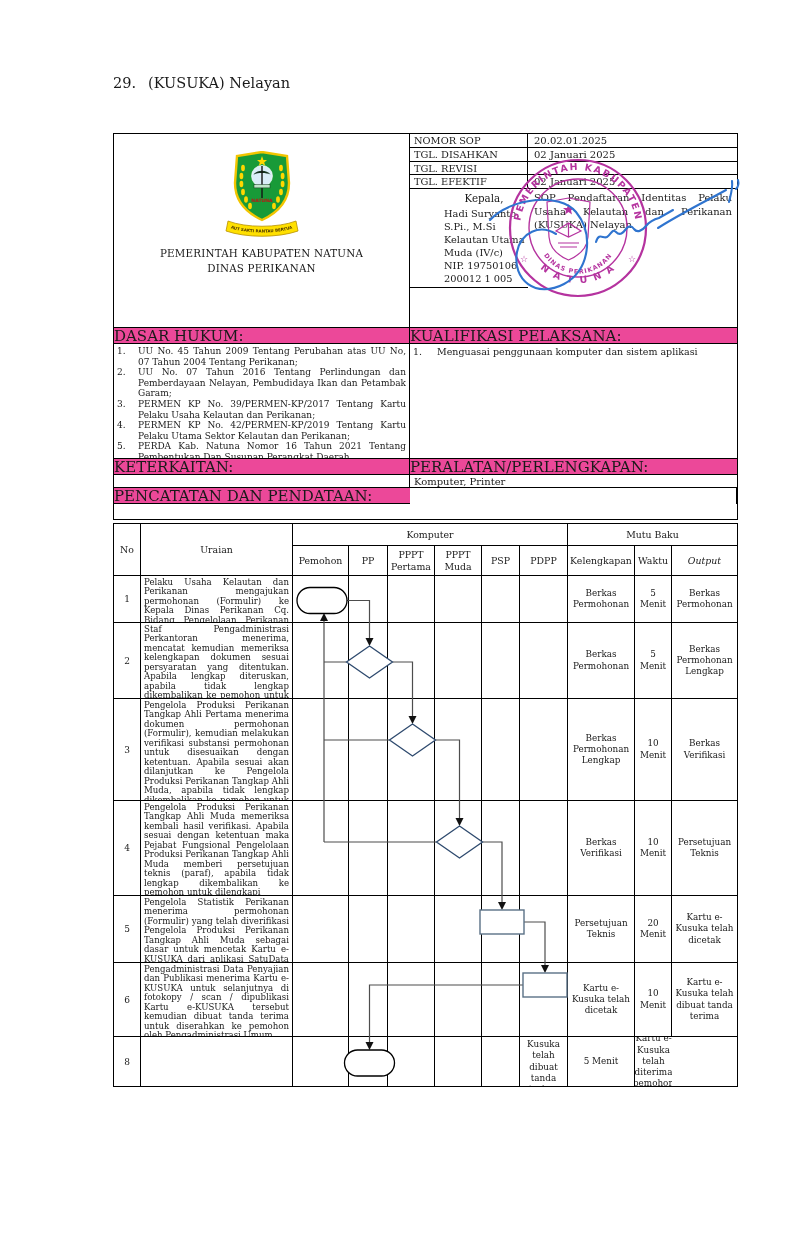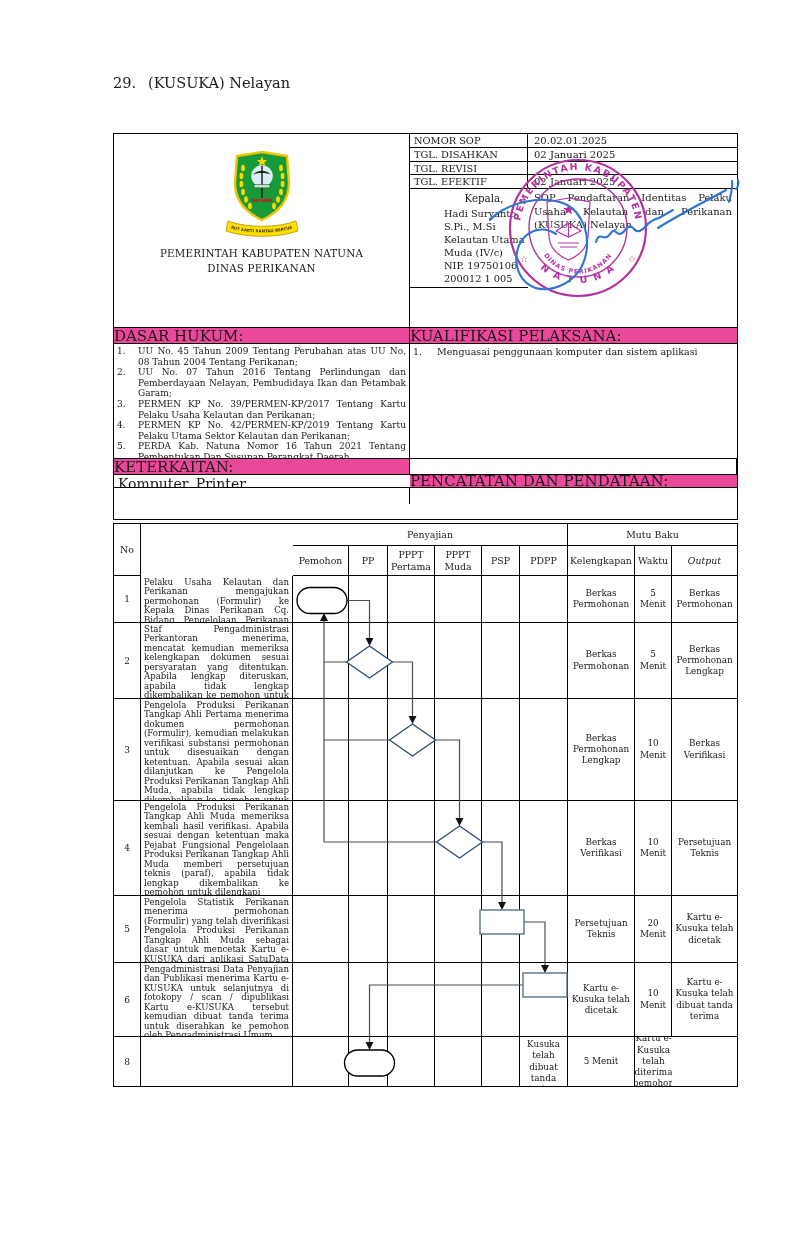--- a/index.html
+++ b/index.html
@@ -29,21 +29,21 @@
   .signer{position:absolute;left:34px;bottom:2px;font-size:9.8px;line-height:1.33;}
   .nama-sop{display:block;white-space:normal;font-size:10px;line-height:1.35;text-align:justify;padding:2px 5px 0 6px;}
 
   
   .mid-tbl{left:113px;top:328px;width:625px;height:192px;border-top:none;grid-template-columns:296px 1fr;grid-template-rows:16px 115px 16px 13px 16px 1fr;}
   .sect-h{background:#ec4899;display:flex;align-items:center;font-size:15px;white-space:nowrap;}
   .sect-c{font-size:9px;line-height:1.18;padding:2px 3px 0 3px;}
   .li{display:flex;margin-bottom:0px;}
   .li .n{width:21px;flex:none;}
   .li .t{flex:1;text-align:justify;}
-  .plain-c{font-size:14px;padding:1px 4px 0 4px;}
+  .plain-c{font-size:10px;padding:1px 4px 0 4px;}
 
   
   .flow-tbl{left:113px;top:523px;width:625px;height:564px;grid-template-columns:27px 152px 56px 39px 47px 47px 38px 48px 67px 37px 1fr;grid-template-rows:22px 30px 47px 76px 102px 95px 67px 74px 1fr;}
   .hc{display:flex;align-items:center;justify-content:center;text-align:center;font-size:9.4px;line-height:1.2;}
   .hc.it{font-style:italic;}
   .no-c{display:flex;align-items:center;justify-content:center;font-size:9px;}
   .ur-c{font-size:8.6px;line-height:1.1;text-align:justify;padding:2px 3px 0 3px;}
   .mu-c{display:flex;align-items:center;justify-content:center;text-align:center;font-size:8.8px;line-height:1.28;padding:1px 2px;}
   .flow-overlay{position:absolute;left:180px;top:53px;width:275px;height:509px;z-index:3;pointer-events:none;}
   .ln{stroke:#4d4d4d;stroke-width:1.2;fill:none;}
@@ -130,21 +130,21 @@
     <div class="cell nama-sop noB noR">SOP Pendaftaran Identitas Pelaku Usaha Kelautan dan Perikanan (KUSUKA) Nelayan</div>
   </div>
 
   <div class="tbl mid-tbl">
     <div class="cell sect-h">DASAR HUKUM:</div>
     <div class="cell sect-h noR">KUALIFIKASI PELAKSANA:</div>
 
     <div class="cell sect-c">
       <div class="li">
           <span class="n">1.</span>
-          <span class="t">UU No. 45 Tahun 2009 Tentang Perubahan atas UU No, 08 Tahun 2004 Tentang Perikanan;</span>
+          <span class="t">UU No. 45 Tahun 2009 Tentang Perubahan atas UU No, 07 Tahun 2004 Tentang Perikanan;</span>
         </div>
       <div class="li">
           <span class="n">2.</span>
           <span class="t">UU No. 07 Tahun 2016 Tentang Perlindungan dan Pemberdayaan Nelayan, Pembudidaya Ikan dan Petambak Garam;</span>
         </div>
       <div class="li">
           <span class="n">3.</span>
           <span class="t">PERMEN KP No. 39/PERMEN-KP/2017 Tentang Kartu Pelaku Usaha Kelautan dan Perikanan;</span>
         </div>
       <div class="li">
@@ -157,34 +157,36 @@
         </div>
     </div>
     <div class="cell sect-c noR" style="font-size:9.5px;">
       <div class="li">
           <span class="n" style="width:24px;">1.</span>
           <span class="t" style="text-align:left;">Menguasai penggunaan komputer dan sistem aplikasi</span>
         </div>
     </div>
 
     <div class="cell sect-h">KETERKAITAN:</div>
+    <div class="cell sect-h noR">PERALATAN/PERLENGKAPAN:</div>
 
     <div class="cell plain-c"></div>
     <div class="cell plain-c noR">Komputer, Printer</div>
 
     <div class="cell sect-h noR">PENCATATAN DAN PENDATAAN:</div>
 
     <div class="cell plain-c noB"></div>
     <div class="cell plain-c noB noR"></div>
   </div>
 
   <div class="tbl flow-tbl">
 
     <div class="cell hc" style="grid-column:1;grid-row:1/3;">No</div>
-    <div class="cell hc" style="grid-column:3/9;grid-row:1;">Penyajian</div>
+    <div class="cell hc" style="grid-column:2;grid-row:1/3;">Uraian</div>
+    <div class="cell hc" style="grid-column:3/9;grid-row:1;">Komputer</div>
     <div class="cell hc noR" style="grid-column:9/12;grid-row:1;">Mutu Baku</div>
     <div class="cell hc" style="grid-column:3;grid-row:2;">Pemohon</div>
     <div class="cell hc" style="grid-column:4;grid-row:2;">PP</div>
     <div class="cell hc" style="grid-column:5;grid-row:2;">PPPT Pertama</div>
     <div class="cell hc" style="grid-column:6;grid-row:2;">PPPT Muda</div>
     <div class="cell hc" style="grid-column:7;grid-row:2;">PSP</div>
     <div class="cell hc" style="grid-column:8;grid-row:2;">PDPP</div>
     <div class="cell hc" style="grid-column:9;grid-row:2;">Kelengkapan</div>
     <div class="cell hc" style="grid-column:10;grid-row:2;">Waktu</div>
     <div class="cell hc it noR" style="grid-column:11;grid-row:2;">Output</div>

